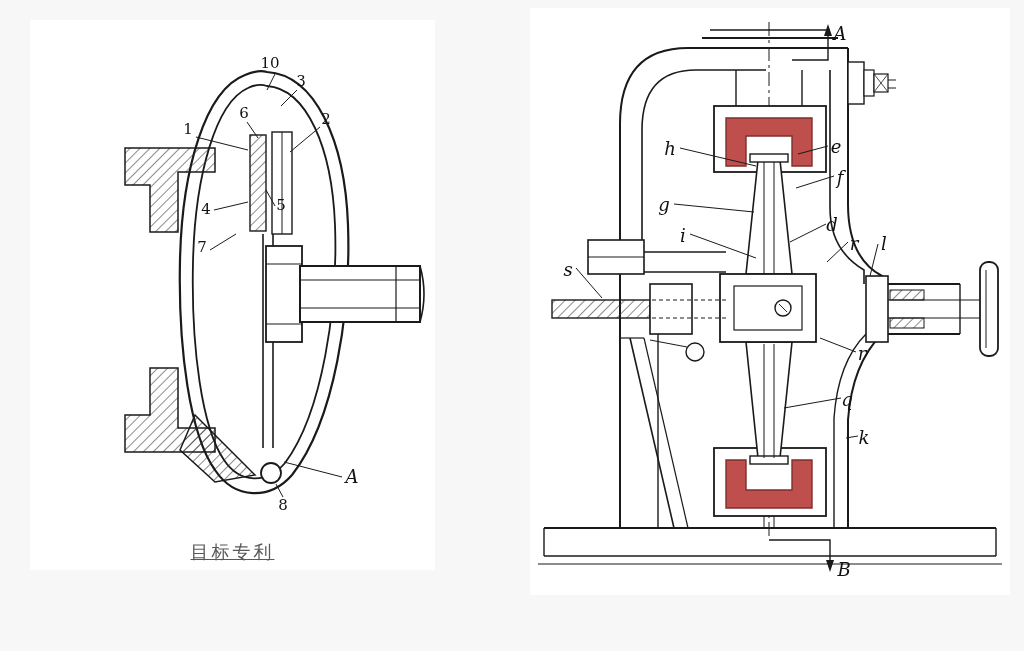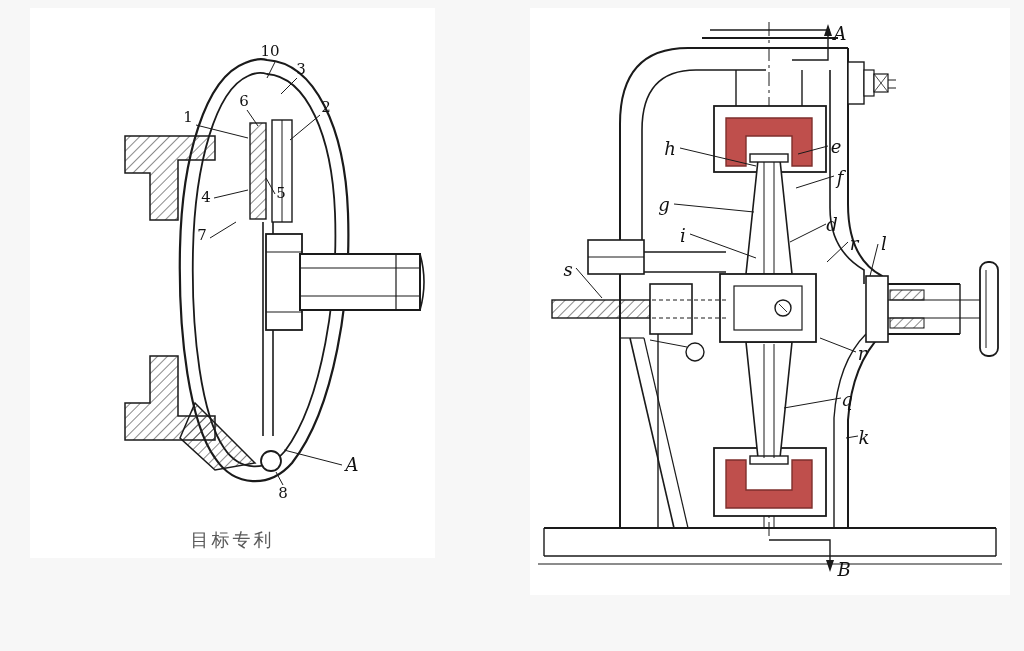--- a/index.html
+++ b/index.html
@@ -13,25 +13,25 @@
   *{box-sizing:border-box;}
   html,body{margin:0;padding:0;}
   body{
     width:1024px;height:651px;position:relative;overflow:hidden;
     background:var(--page-bg);
     font-family:"Liberation Sans",sans-serif;
   }
   .panel{
     position:absolute;margin:0;background:var(--panel-bg);
   }
-  .panel.left{left:30px;top:8px;width:405px;}
+  .panel.left{left:30px;top:20px;width:405px;}
   .panel.right{left:530px;top:8px;width:480px;}
   figcaption{
     text-align:center;font-size:18px;letter-spacing:3px;
-    color:var(--caption);padding:8px 0 6px 0;
+    color:var(--caption);padding:8px 0 6px 0;text-decoration:underline;
   }
   svg{display:block;background:var(--panel-bg);}
   .st{stroke:var(--line);fill:none;}
   .w{fill:#ffffff;stroke:var(--line);}
   .h{fill:url(#hA);stroke:var(--line);}
   .h2{fill:url(#hB);stroke:var(--line);}
   .cup{fill:var(--highlight);stroke:var(--highlight-stroke);stroke-width:1.4;}
   .lead{stroke:var(--line);stroke-width:1;fill:none;}
   .cl{stroke:var(--line);stroke-width:1;fill:none;stroke-dasharray:14 4 3 4;}
   .dash{stroke:var(--line);stroke-width:1;fill:none;stroke-dasharray:4 3;}

